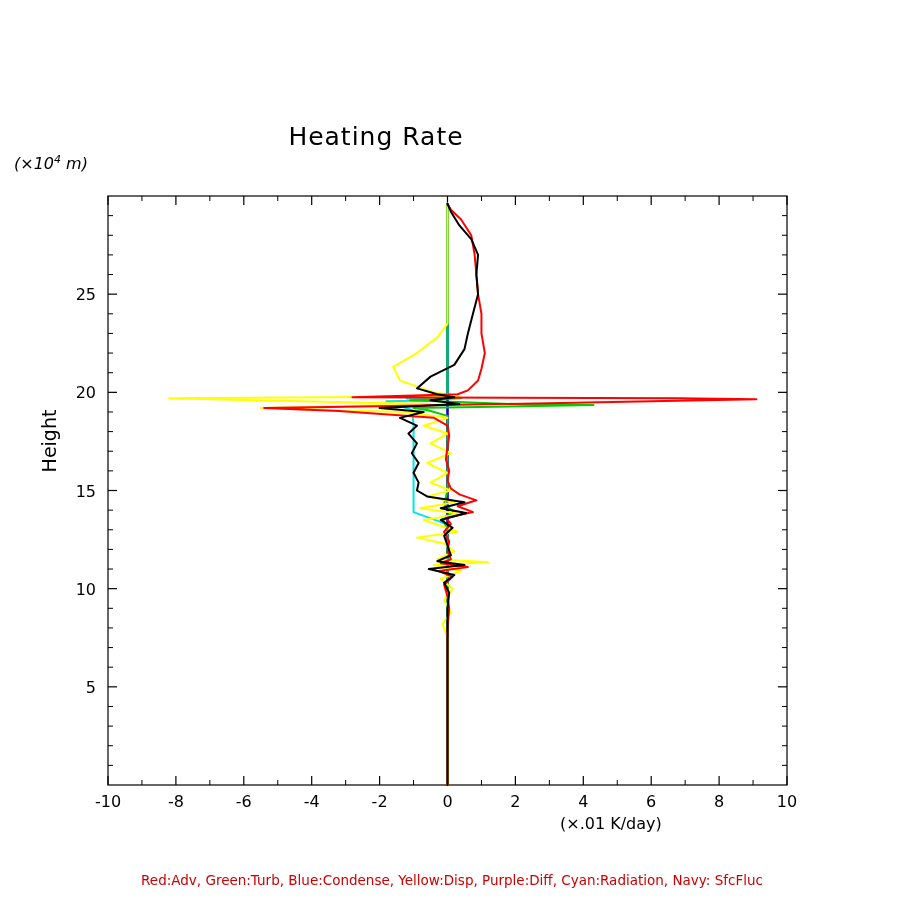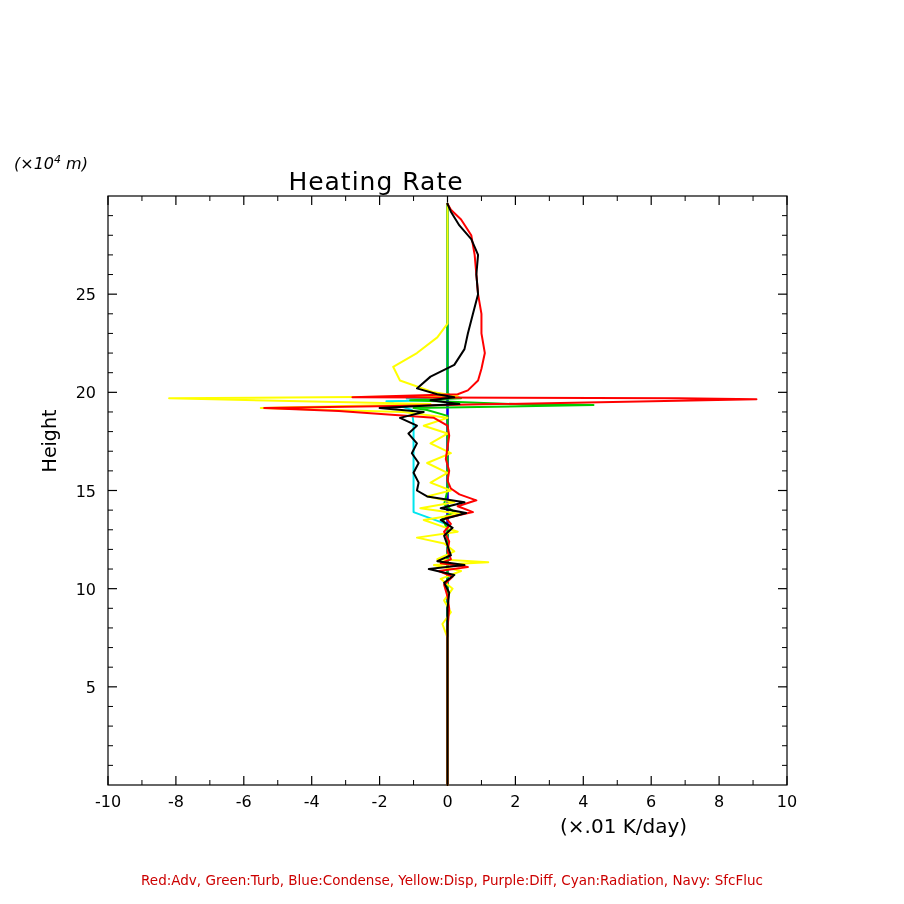--- a/index.html
+++ b/index.html
@@ -21,21 +21,20 @@
   }
   #chart-title {
     position: absolute;
     left: 0;
     top: 122px;
     width: 752px;
     text-align: center;
     font-size: 25px;
     letter-spacing: 1px;
     color: #000;
-    margin-top: 45px;
   }
   #units-label {
     position: absolute;
     left: 14px;
     top: 153px;
     font-size: 16px;
     font-style: italic;
   }
   #units-label sup {
     font-size: 11px;
@@ -48,21 +47,21 @@
     width: 120px;
     text-align: center;
     font-size: 19px;
     transform: rotate(-90deg);
     transform-origin: center center;
   }
   #xlabel {
     position: absolute;
     left: 560px;
     top: 814px;
-    font-size: 20px;
+    font-size: 16px;
   }
   #caption {
     position: absolute;
     left: 0;
     top: 872px;
     width: 904px;
     text-align: center;
     font-size: 13.5px;
     color: #cc0000;
   }

